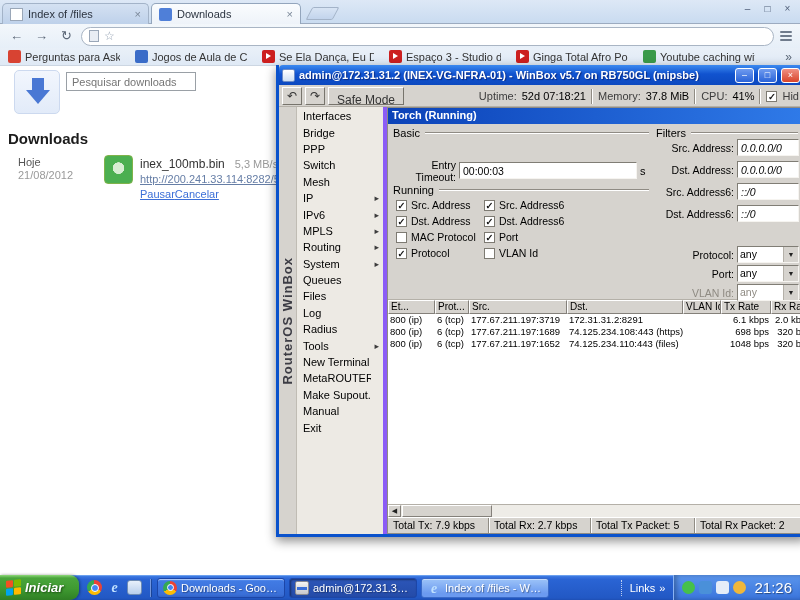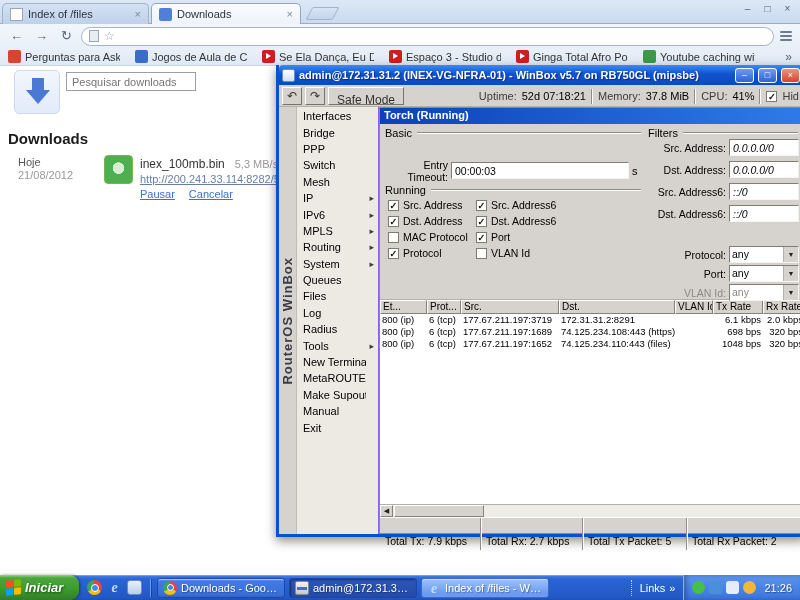--- a/index.html
+++ b/index.html
@@ -58,21 +58,21 @@
   .search-box { position:absolute; left:66px; top:6px; width:130px; height:19px; border:1px solid #9aa0a6;
                 font:11px "Liberation Sans",sans-serif; padding:0 5px; color:#333; }
   .dl-heading { position:absolute; left:8px; top:64px; font-size:15px; font-weight:bold; color:#1c1c1c; }
   .dl-date { position:absolute; left:18px; top:90px; font-size:11px; color:#555; }
   .dl-date2 { position:absolute; left:18px; top:103px; font-size:11px; color:#999; }
   .item-icon { position:absolute; left:104px; top:89px; width:29px; height:29px; border-radius:4px;
                background:radial-gradient(circle at 50% 45%, #d8edd2 0 28%, #4caf50 30% 100%); border:1px solid #7fb34a; }
   .item-line { position:absolute; left:140px; top:91px; font-size:12px; color:#333; white-space:nowrap; }
   .item-status { color:#999; font-size:11px; margin-left:10px; }
   .item-url { position:absolute; left:140px; top:107px; font-size:11px; color:#667ea6; text-decoration:underline; white-space:nowrap; }
-  .item-actions { position:absolute; left:140px; top:122px; font-size:11px; display:flex; gap:14px; }
+  .item-actions { position:absolute; left:140px; top:122px; font-size:11px; display:flex; }
   .item-actions span { color:#3b6fd8; text-decoration:underline; }
 
   
   .winbox { position:absolute; left:276px; top:65px; width:530px; height:472px; background:#d6d3ce;
             border-left:3px solid #0a52cc; border-right:3px solid #0a52cc; border-bottom:3px solid #0a52cc;
             box-shadow:0 4px 10px rgba(0,0,0,.45); }
   .wtitle { height:20px; background:linear-gradient(#3c8af0,#1153cf 45%,#0c49c0); border-radius:4px 4px 0 0;
             display:flex; align-items:center; padding:0 3px; gap:4px; }
   .wtitle-icon { width:13px; height:13px; background:linear-gradient(#ffffff,#cfe0f5); border:1px solid #6c8cc8; border-radius:2px; flex:0 0 auto; }
   .wtitle-text { flex:1; color:#fff; font-size:11px; font-weight:bold; text-shadow:1px 1px 1px #0a2a80;
@@ -91,21 +91,21 @@
   .wstats { position:absolute; right:4px; top:0; height:22px; display:flex; align-items:center; gap:5px; font-size:11px; color:#000; }
   .wstats .lbl { color:#3c3c3c; }
   .vsep { width:0; height:15px; border-left:1px solid #908c84; border-right:1px solid #fff; }
   .cbx { width:11px; height:11px; background:#fff; border:1px solid #7d7a72; font-size:9.5px; line-height:10px;
          text-align:center; font-weight:bold; color:#111; flex:0 0 auto; }
 
   .wbody { height:427px; display:flex; }
   .brand { width:18px; background:#d6d3ce; border-right:1px solid #c0bcb4; display:flex; align-items:center; justify-content:center; }
   .brand span { writing-mode:vertical-rl; transform:rotate(180deg); font-size:13px; font-weight:bold;
                 color:#3c3c44; letter-spacing:1px; white-space:nowrap; }
-  .menu { width:82px; background:#edeae4; border-right:1px solid #8b5cf6; font-size:11px; color:#000; padding-top:1px; }
+  .menu { width:90px; background:#edeae4; border-right:4px solid #8b5cf6; font-size:11px; color:#000; padding-top:1px; }
   .mitem { height:16.4px; line-height:16px; padding:0 4px 0 6px; display:flex; align-items:center; }
   .mitem .ml { flex:1; white-space:nowrap; overflow:hidden; }
   .mitem .arr { color:#3c3c3c; font-size:9px; width:8px; text-align:right; }
 
   .torch { flex:1; display:flex; flex-direction:column; border:1px solid #8f8b84; background:#d6d3ce; min-width:0; }
   .ttitle { height:16px; background:linear-gradient(90deg,#0b42b8,#2f7ae8); color:#fff; font-size:11px;
             font-weight:bold; line-height:15px; padding-left:4px; flex:0 0 auto; }
   .tform { position:relative; height:176px; border-bottom:1px solid #b4b0a8; font-size:11px; flex:0 0 auto; }
   .ghdr { position:absolute; display:flex; align-items:center; gap:5px; color:#000; font-size:11px; }
   .ghdr .line { flex:1; height:2px; border-top:1px solid #8f8b84; border-bottom:1px solid #fff; }
@@ -135,21 +135,21 @@
   .tbody { flex:1; background:#fff; overflow:hidden; }
   .trow { height:12px; line-height:12px; font-size:9.5px; color:#000; }
   .td { padding:0 2px; white-space:nowrap; overflow:hidden; }
   .td.num { text-align:right; }
   .hscroll { height:13px; background:#eeece7; border-top:1px solid #b4b0a8; display:flex; flex:0 0 auto; }
   .harrow { width:13px; height:12px; background:#d6d3ce; border:1px solid; border-color:#fff #84807a #84807a #fff;
             font-size:7px; line-height:10px; text-align:center; color:#222; }
   .hthumb { width:90px; height:12px; background:#d6d3ce; border:1px solid; border-color:#fff #84807a #84807a #fff; margin-left:1px; }
   .tstatus { height:16px; display:flex; font-size:10.5px; align-items:stretch; background:#d6d3ce;
              border-top:1px solid #fff; flex:0 0 auto; }
-  .tseg { padding:16px 5px; line-height:15px; white-space:nowrap; overflow:hidden; }
+  .tseg { padding:0 5px; line-height:15px; white-space:nowrap; overflow:hidden; }
   .tseg + .tseg { border-left:1px solid #908c84; box-shadow:inset 1px 0 0 #fff; }
   .s1{ width:100px; } .s2{ width:102px; } .s3{ width:104px; } .s4{ flex:1; }
 
   
   .taskbar { position:absolute; left:0; bottom:0; width:800px; height:25px;
              background:linear-gradient(#4a87e8 0%, #3671dd 9%, #2a64d4 18%, #2258c4 92%, #1e4fb4 100%);
              display:flex; align-items:center; box-shadow:inset 0 1px 0 #6ba0ef; }
   .start { width:79px; height:25px; border-radius:0 9px 9px 0;
            background:linear-gradient(#8fd97a 0%, #4aa53c 12%, #3f9a31 55%, #2f7f24 100%);
            box-shadow:1px 0 3px rgba(0,0,0,.4); display:flex; align-items:center; gap:4px; padding:0 8px 0 6px; flex:0 0 auto; }
@@ -180,21 +180,21 @@
   .taskbtn .tlabel { flex:1; white-space:nowrap; overflow:hidden; text-overflow:ellipsis; text-shadow:1px 1px 1px rgba(0,0,0,.35); }
   .links { display:flex; align-items:center; gap:4px; margin-left:auto; color:#fff; font-size:11px; flex:0 0 auto; }
   .grip { width:3px; height:16px; border-left:1px dotted rgba(255,255,255,.7); margin-right:2px; }
   .tray { height:25px; margin-left:8px; background:linear-gradient(#5a95ec,#3a74dc); border-left:1px solid #8ab4f4;
           box-shadow:inset 3px 0 4px rgba(0,0,0,.25); display:flex; align-items:center; gap:4px; padding:0 8px; flex:0 0 auto; }
   .trayicon { width:13px; height:13px; border-radius:3px; }
   .tray-green { background:#46c04a; border-radius:50%; }
   .tray-shield { background:#4a90d9; }
   .tray-doc { background:#e5edf8; }
   .tray-warn { background:#f0b73a; border-radius:50%; }
-  .clock { color:#fff; font-size:11px; margin-left:4px; text-shadow:1px 1px 1px rgba(0,0,0,.4); }
+  .clock { color:#fff; font-size:15px; margin-left:4px; text-shadow:1px 1px 1px rgba(0,0,0,.4); }
 </style>
 </head>
 <body>
 
 <div class="desktop">
 
   <div class="chrome">
     <div class="tabstrip">
       <div class="tab inactive">
         <span class="favicon doc"></span>

